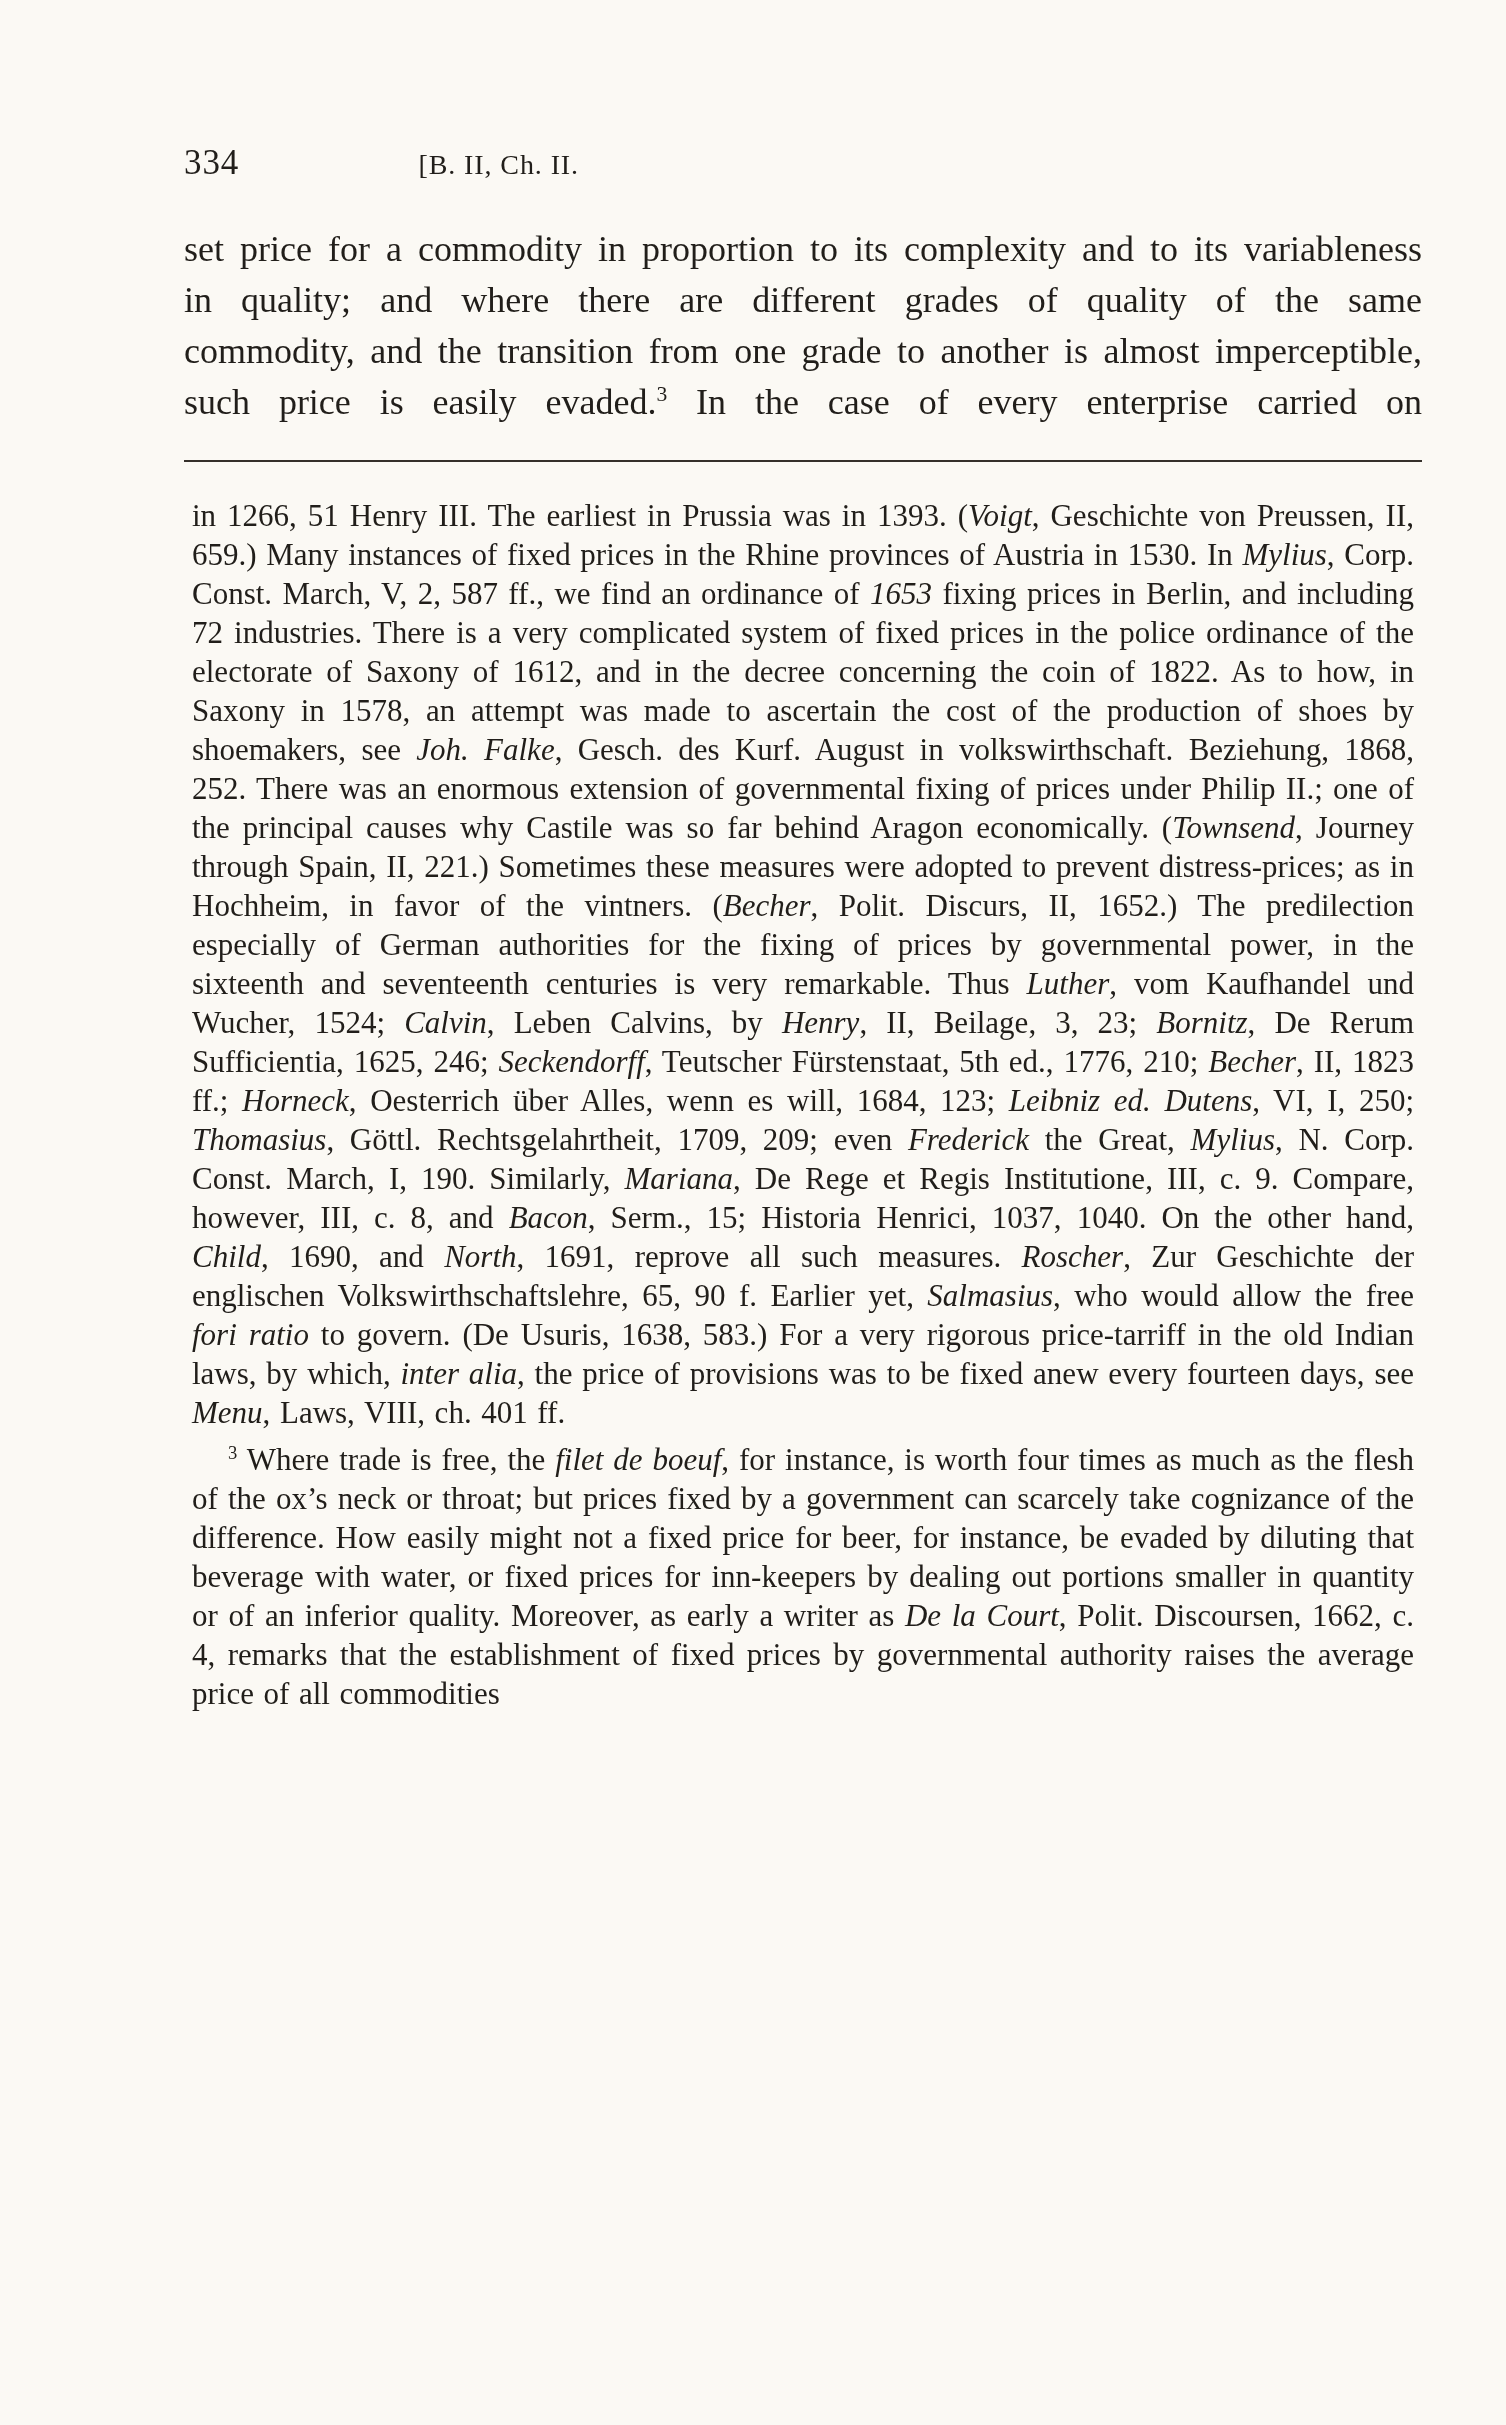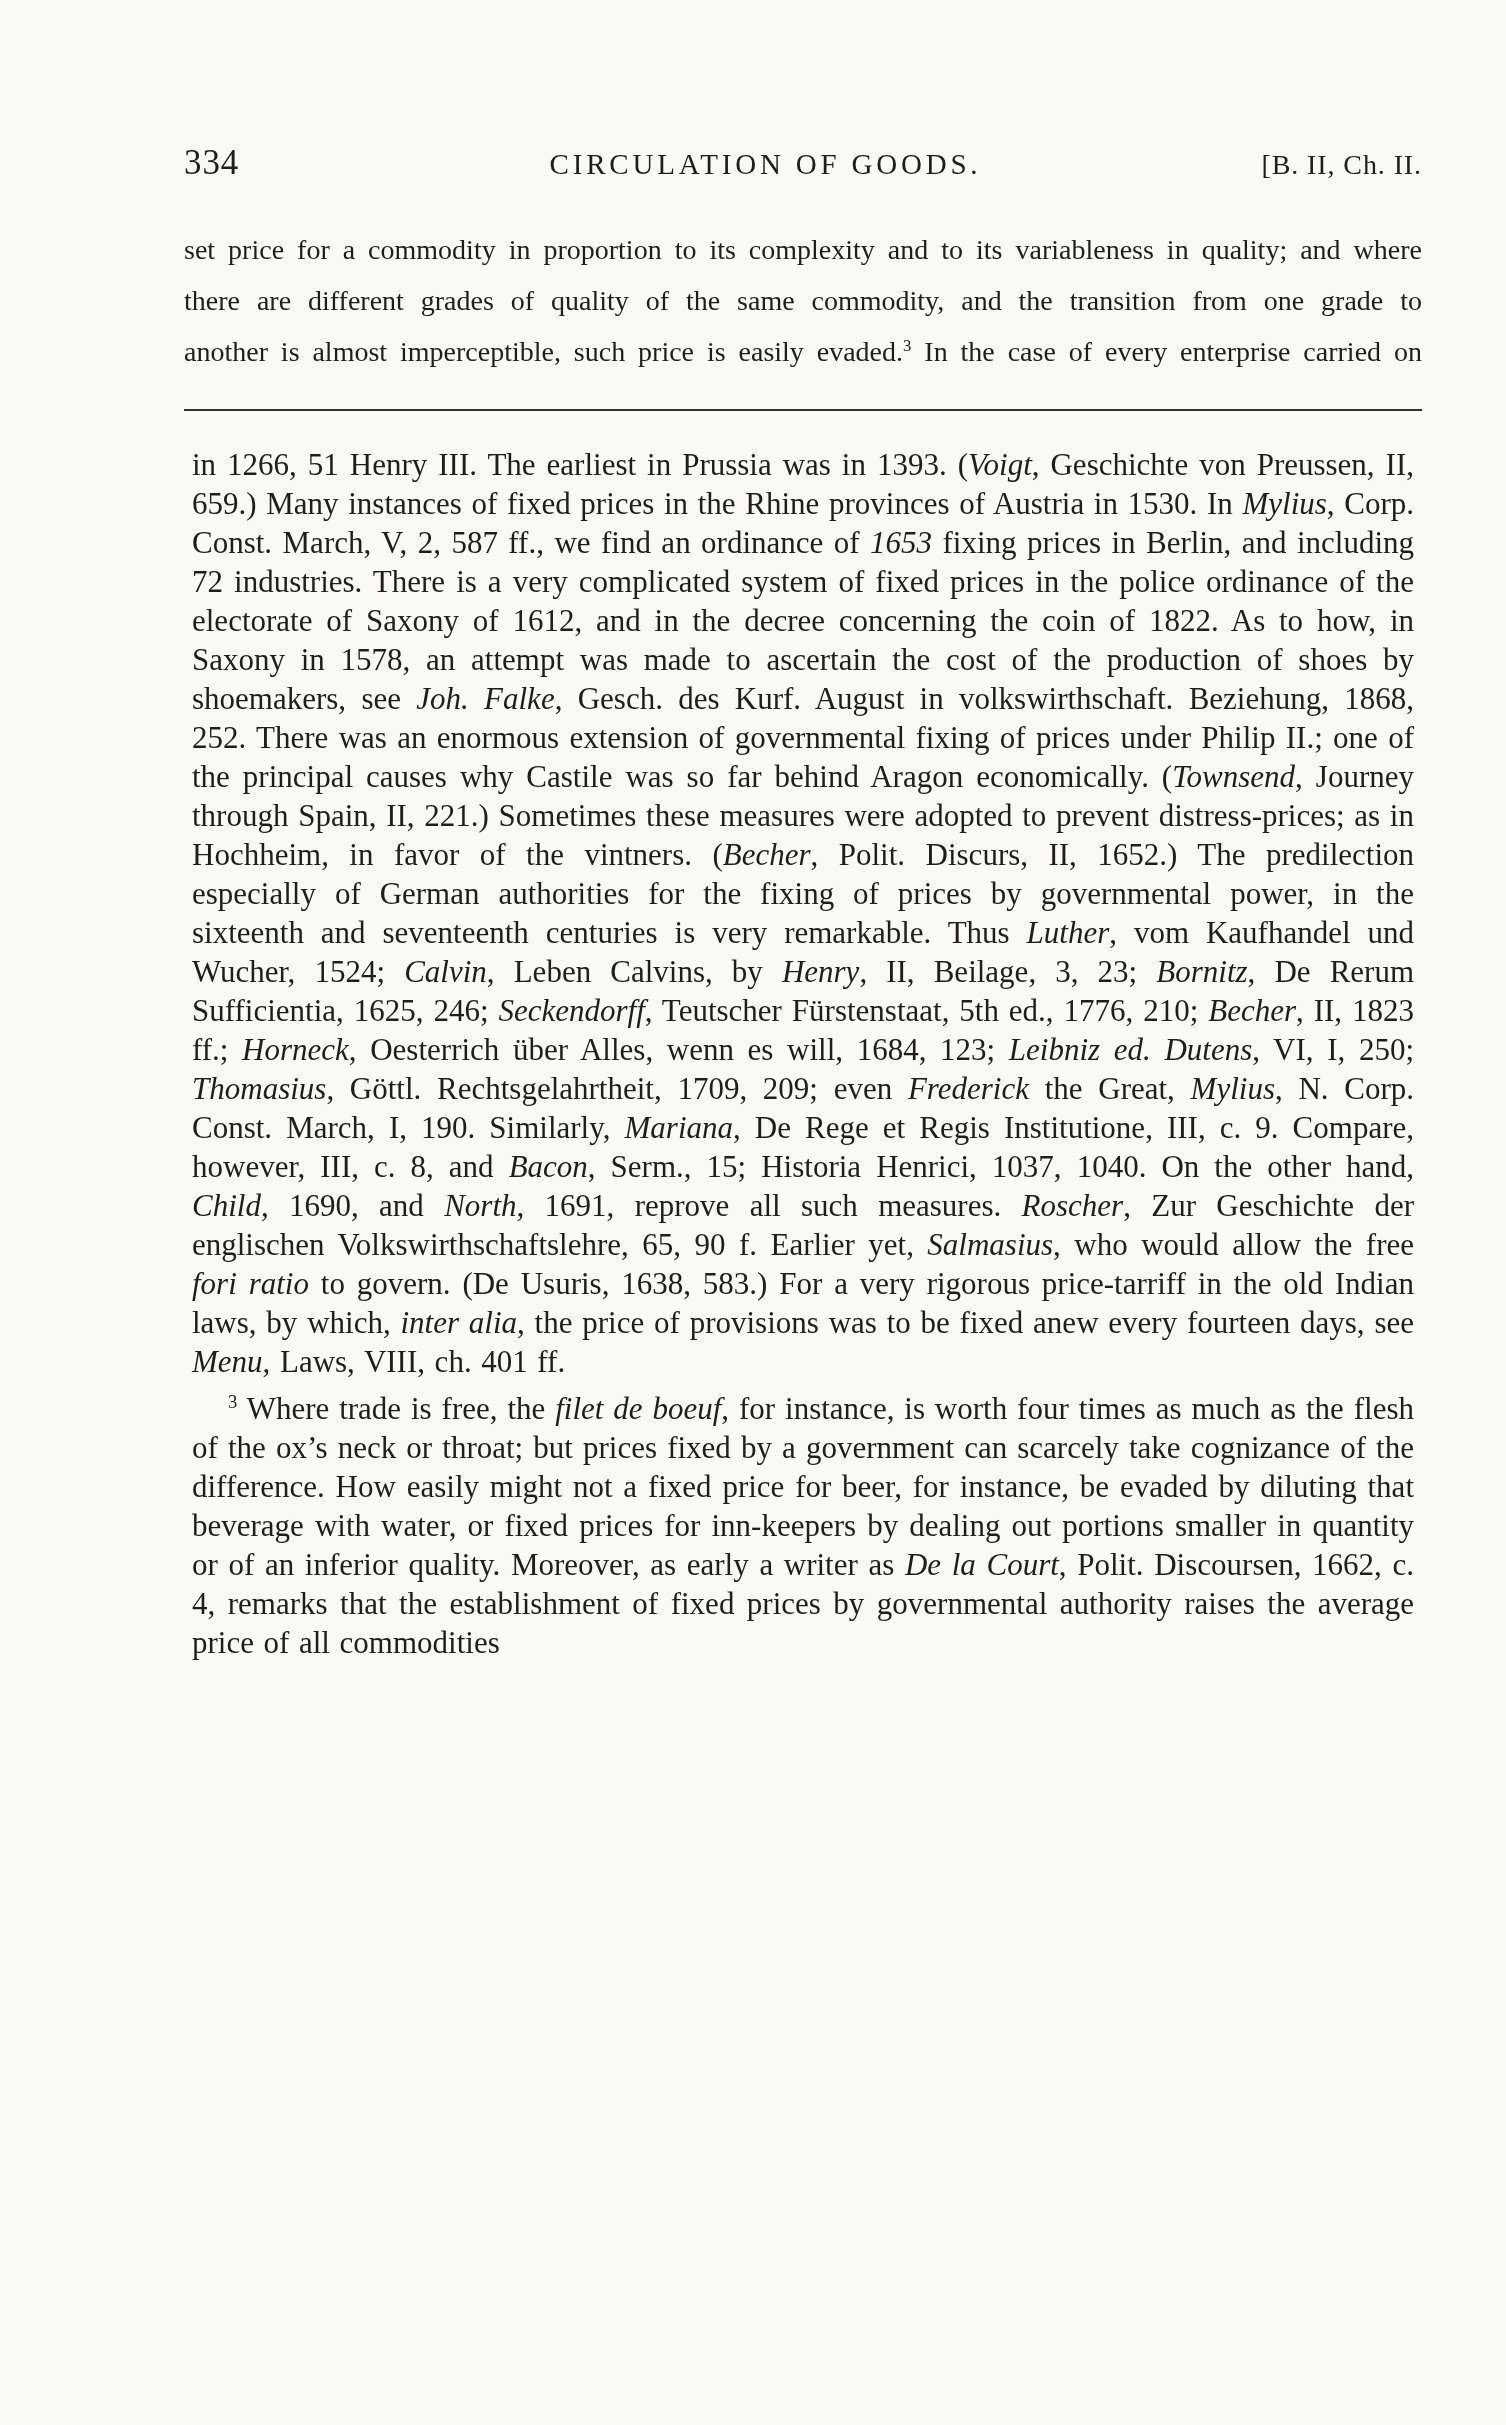--- a/index.html
+++ b/index.html
@@ -37,21 +37,21 @@
   }
   .chapter-ref {
     width: 235px;
     text-align: right;
     font-size: 28px;
     letter-spacing: 0.9px;
     white-space: nowrap;
   }
   .main-text {
     margin: 0;
-    font-size: 28px;
+    font-size: 36px;
     line-height: 51px;
     text-align: justify;
     text-align-last: justify;
     word-spacing: 0.18em;
   }
   .footnote-rule {
     border: none;
     border-top: 2.8px solid #35302a;
     margin: 32px 0 34px 0;
     width: 100%;
@@ -78,21 +78,20 @@
     vertical-align: super;
   }
 </style>
 </head>
 <body>
 
 <div class="page">
 
   <header class="page-header">
     <span class="page-number">334</span>
-    <span class="running-title">CIRCULATION OF GOODS.</span>
     <span class="chapter-ref">[B. II, Ch. II.</span>
   </header>
 
   <p class="main-text"><span>set price for a commodity in proportion to its complexity and to its variableness in quality; and where there are different grades of quality of the same commodity, and the transition from one grade to another is almost imperceptible, such price is easily evaded.</span><sup>3</sup><span> In the case of every enterprise carried on</span></p>
 
   <hr class="footnote-rule">
 
   <section class="footnotes">
     <p class="footnote-para"><span>in 1266, 51 Henry III. The earliest in Prussia was in 1393. (</span><i>Voigt</i><span>, Geschichte von Preussen, II, 659.) Many instances of fixed prices in the Rhine provinces of Austria in 1530. In </span><i>Mylius</i><span>, Corp. Const. March, V, 2, 587 ff., we find an ordinance of </span><i>1653</i><span> fixing prices in Berlin, and including 72 industries. There is a very complicated system of fixed prices in the police ordinance of the electorate of Saxony of 1612, and in the decree concerning the coin of 1822. As to how, in Saxony in 1578, an attempt was made to ascertain the cost of the production of shoes by shoemakers, see </span><i>Joh. Falke</i><span>, Gesch. des Kurf. August in volkswirthschaft. Beziehung, 1868, 252. There was an enormous extension of governmental fixing of prices under Philip II.; one of the principal causes why Castile was so far behind Aragon economically. (</span><i>Townsend</i><span>, Journey through Spain, II, 221.) Sometimes these measures were adopted to prevent distress-prices; as in Hochheim, in favor of the vintners. (</span><i>Becher</i><span>, Polit. Discurs, II, 1652.) The predilection especially of German authorities for the fixing of prices by governmental power, in the sixteenth and seventeenth centuries is very remarkable. Thus </span><i>Luther</i><span>, vom Kaufhandel und Wucher, 1524; </span><i>Calvin</i><span>, Leben Calvins, by </span><i>Henry</i><span>, II, Beilage, 3, 23; </span><i>Bornitz</i><span>, De Rerum Sufficientia, 1625, 246; </span><i>Seckendorff</i><span>, Teutscher Fürstenstaat, 5th ed., 1776, 210; </span><i>Becher</i><span>, II, 1823 ff.; </span><i>Horneck</i><span>, Oesterrich über Alles, wenn es will, 1684, 123; </span><i>Leibniz ed. Dutens</i><span>, VI, I, 250; </span><i>Thomasius</i><span>, Göttl. Rechtsgelahrtheit, 1709, 209; even </span><i>Frederick</i><span> the Great, </span><i>Mylius</i><span>, N. Corp. Const. March, I, 190. Similarly, </span><i>Mariana</i><span>, De Rege et Regis Institutione, III, c. 9. Compare, however, III, c. 8, and </span><i>Bacon</i><span>, Serm., 15; Historia Henrici, 1037, 1040. On the other hand, </span><i>Child</i><span>, 1690, and </span><i>North</i><span>, 1691, reprove all such measures. </span><i>Roscher</i><span>, Zur Geschichte der englischen Volkswirthschaftslehre, 65, 90 f. Earlier yet, </span><i>Salmasius</i><span>, who would allow the free </span><i>fori ratio</i><span> to govern. (De Usuris, 1638, 583.) For a very rigorous price-tarriff in the old Indian laws, by which, </span><i>inter alia</i><span>, the price of provisions was to be fixed anew every fourteen days, see </span><i>Menu</i><span>, Laws, VIII, ch. 401 ff.</span></p>
     <p class="footnote-para indent"><sup>3</sup><span> Where trade is free, the </span><i>filet de boeuf</i><span>, for instance, is worth four times as much as the flesh of the ox’s neck or throat; but prices fixed by a government can scarcely take cognizance of the difference. How easily might not a fixed price for beer, for instance, be evaded by diluting that beverage with water, or fixed prices for inn-keepers by dealing out portions smaller in quantity or of an inferior quality. Moreover, as early a writer as </span><i>De la Court</i><span>, Polit. Discoursen, 1662, c. 4, remarks that the establishment of fixed prices by governmental authority raises the average price of all commodities</span></p>

